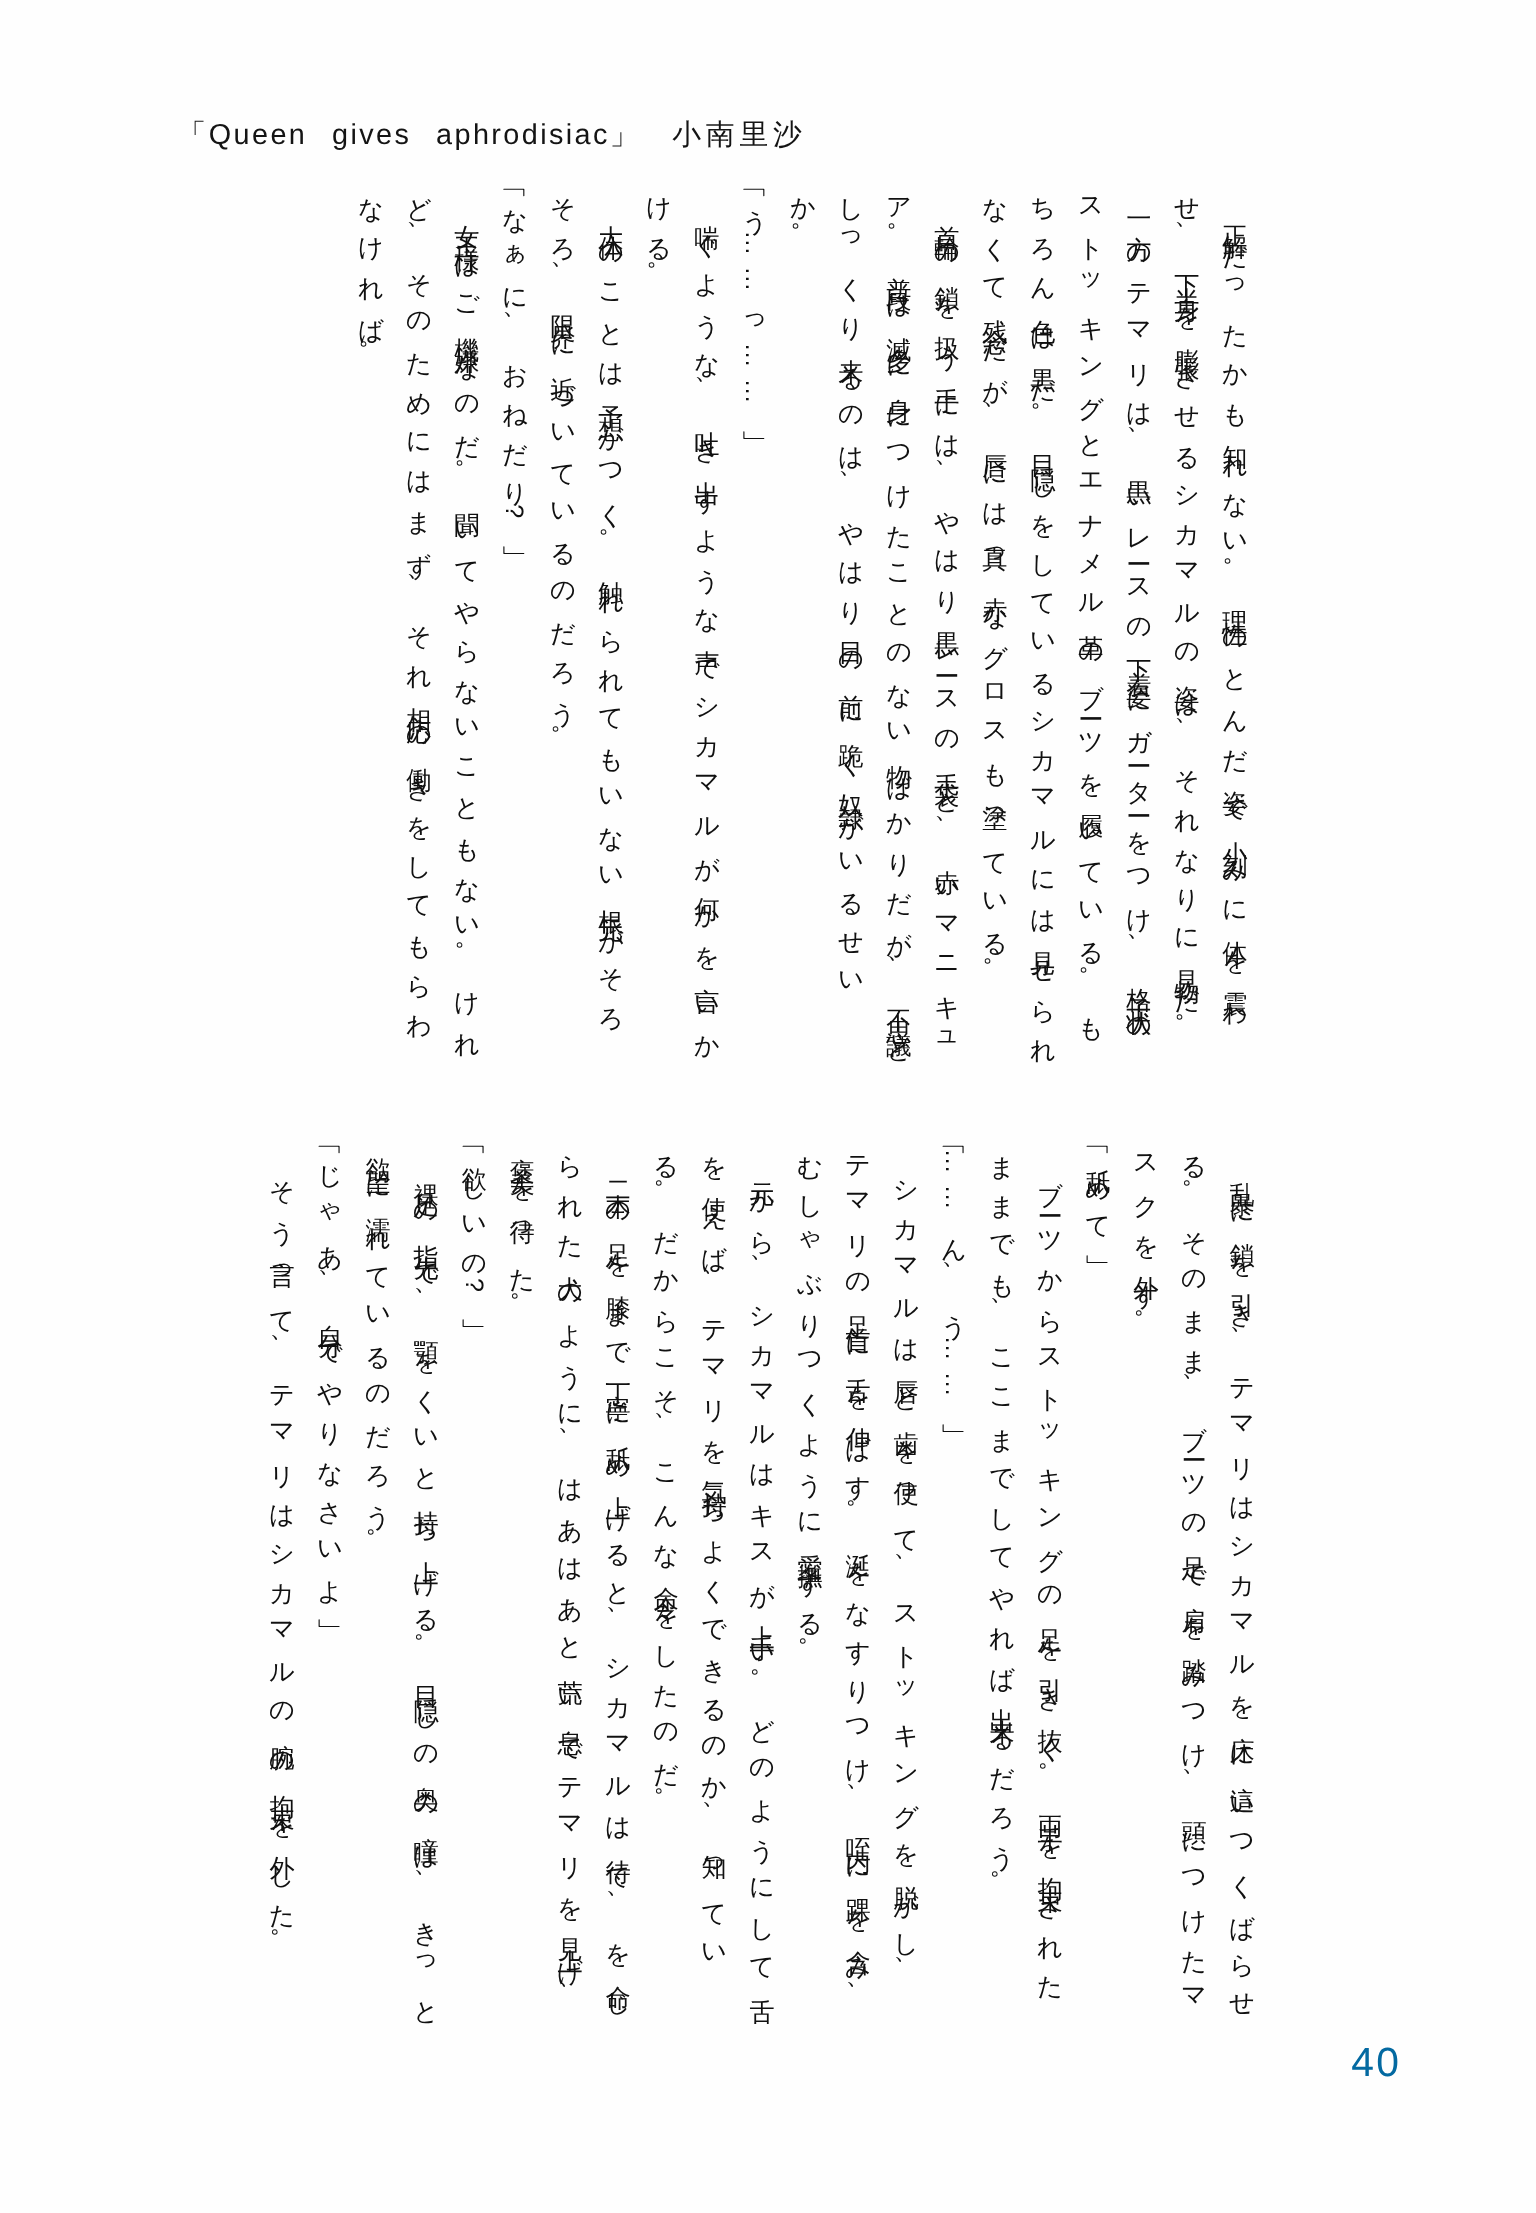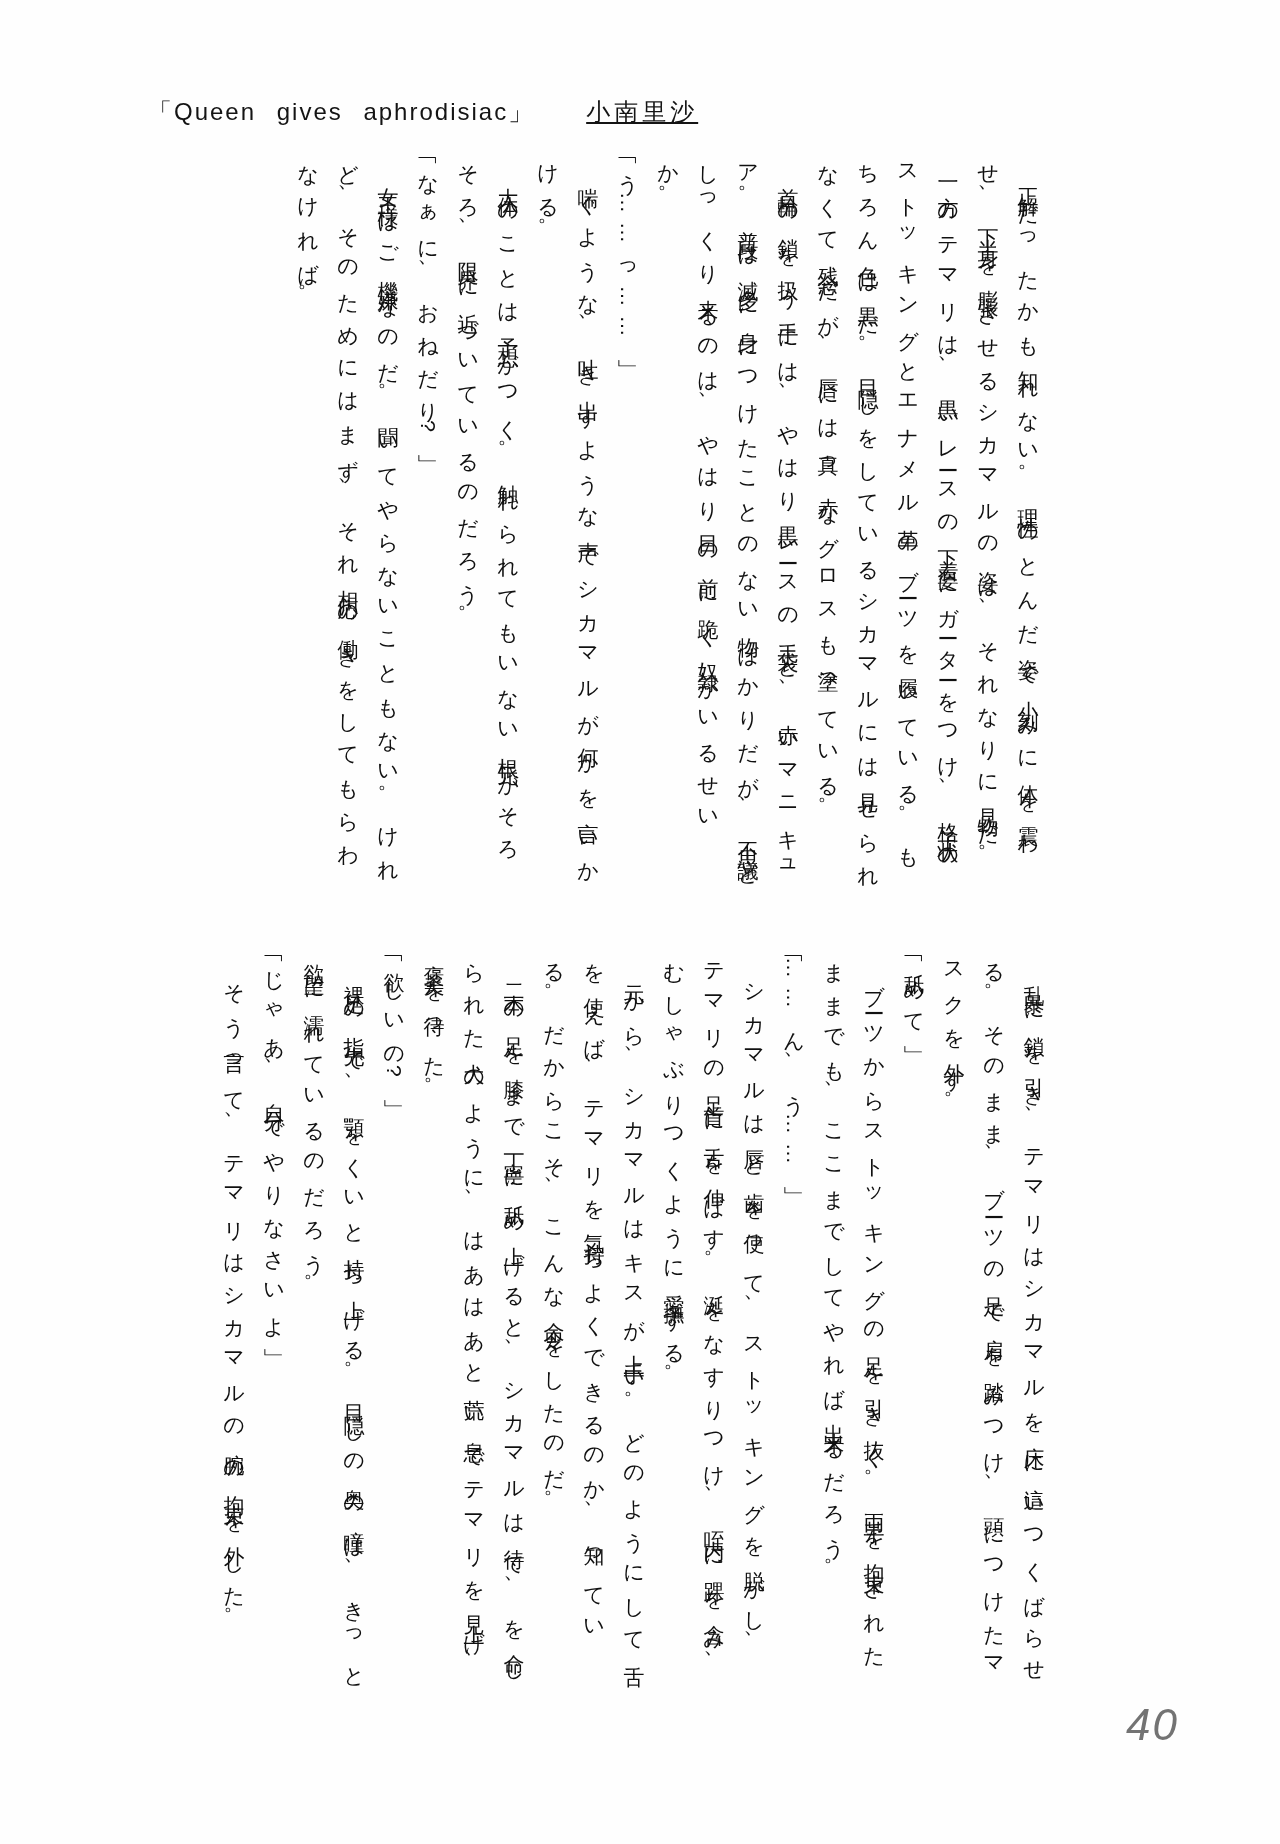--- a/index.html
+++ b/index.html
@@ -21,23 +21,22 @@
     position: absolute;
     top: 96px;
     left: 148px;
     font-size: 24px;
     letter-spacing: 2px;
     word-spacing: 12px;
     white-space: nowrap;
     color: #141414;
   }
   .header-line .author {
-    margin-left: 52px;
+    margin-left: 26px;
     letter-spacing: 4px;
-    text-decoration: underline;
   }
   
   .vblock {
     position: absolute;
     writing-mode: vertical-rl;
     text-orientation: mixed;
     font-size: 21px;
     line-height: 40px;
     letter-spacing: 9px;
     height: 740px;
@@ -48,24 +47,23 @@
   .vpara {
     margin: 0;
     padding: 0;
     text-indent: 1em;
   }
   .vpara.no-indent { text-indent: 0; }
   .page-number {
     position: absolute;
     top: 1700px;
     left: 1126px;
-    font-size: 44px;
+    font-size: 34px;
     letter-spacing: 2px;
-    color: #737373;
-    font-style: italic;
+    color: #0369a1;
   }
 </style>
 </head>
 <body>
 
 <div class="sheet">
 
   <div class="header-line">
     <span>「Queen gives aphrodisiac」</span><span class="author">小南里沙</span>
   </div>

